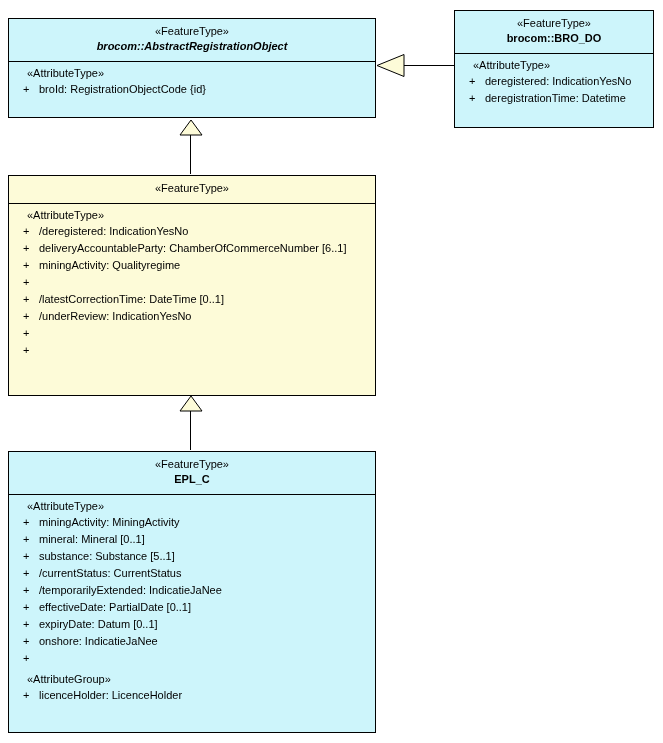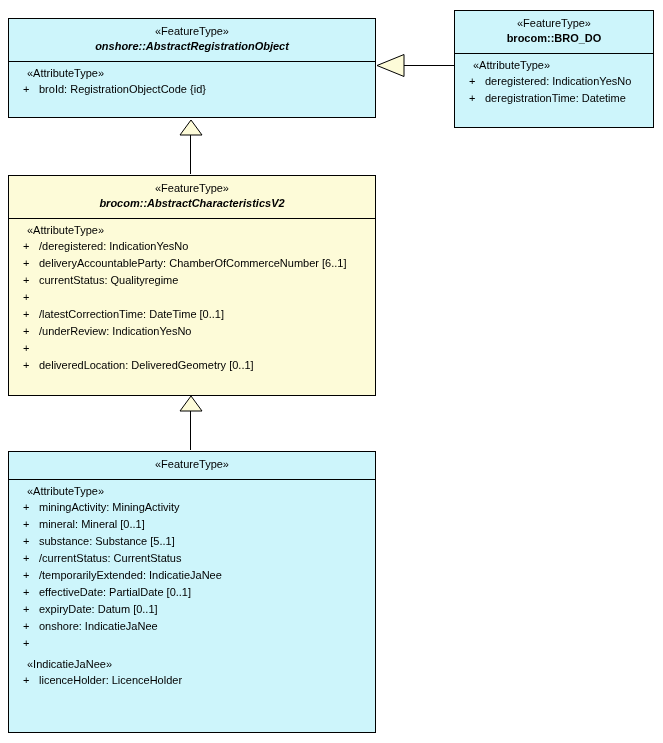--- a/index.html
+++ b/index.html
@@ -110,21 +110,21 @@
   </svg>
 
   <div class="line hline" style="left:404px; top:65px; width:50px;"></div>
   <svg class="arrow" style="left:376px; top:54px; width:30px; height:24px;" viewBox="0 0 30 24">
     <polygon points="1,11.5 28,0.5 28,22.5" fill="#fdfbd8" stroke="#000000" stroke-width="1"></polygon>
   </svg>
 
   <div class="uml-class fill-cyan" style="left:8px; top:18px; width:368px; height:100px;">
     <div class="uml-header">
       <span class="stereotype">«FeatureType»</span>
-      <span class="class-name italic">onshore::AbstractRegistrationObject</span>
+      <span class="class-name italic">brocom::AbstractRegistrationObject</span>
     </div>
     <div class="uml-divider"></div>
     <div class="uml-compartment">
       <div class="compartment-title">«AttributeType»</div>
       <div class="attr-row">
         <span class="attr-vis">+</span>
         <span>broId: RegistrationObjectCode {id}</span>
       </div>
     </div>
   </div>
@@ -144,61 +144,60 @@
       <div class="attr-row">
         <span class="attr-vis">+</span>
         <span>deregistrationTime: Datetime</span>
       </div>
     </div>
   </div>
 
   <div class="uml-class fill-yellow" style="left:8px; top:175px; width:368px; height:221px;">
     <div class="uml-header">
       <span class="stereotype">«FeatureType»</span>
-      <span class="class-name italic">brocom::AbstractCharacteristicsV2</span>
     </div>
     <div class="uml-divider"></div>
     <div class="uml-compartment">
       <div class="compartment-title">«AttributeType»</div>
       <div class="attr-row">
         <span class="attr-vis">+</span>
         <span>/deregistered: IndicationYesNo</span>
       </div>
       <div class="attr-row">
         <span class="attr-vis">+</span>
         <span>deliveryAccountableParty: ChamberOfCommerceNumber [6..1]</span>
       </div>
       <div class="attr-row">
         <span class="attr-vis">+</span>
-        <span>currentStatus: Qualityregime</span>
+        <span>miningActivity: Qualityregime</span>
       </div>
       <div class="attr-row">
         <span class="attr-vis">+</span>
       </div>
       <div class="attr-row">
         <span class="attr-vis">+</span>
         <span>/latestCorrectionTime: DateTime [0..1]</span>
       </div>
       <div class="attr-row">
         <span class="attr-vis">+</span>
         <span>/underReview: IndicationYesNo</span>
       </div>
       <div class="attr-row">
         <span class="attr-vis">+</span>
       </div>
       <div class="attr-row">
         <span class="attr-vis">+</span>
-        <span>deliveredLocation: DeliveredGeometry [0..1]</span>
       </div>
     </div>
   </div>
 
   <div class="uml-class fill-cyan" style="left:8px; top:451px; width:368px; height:282px;">
     <div class="uml-header">
       <span class="stereotype">«FeatureType»</span>
+      <span class="class-name">EPL_C</span>
     </div>
     <div class="uml-divider"></div>
     <div class="uml-compartment">
       <div class="compartment-title">«AttributeType»</div>
       <div class="attr-row">
         <span class="attr-vis">+</span>
         <span>miningActivity: MiningActivity</span>
       </div>
       <div class="attr-row">
         <span class="attr-vis">+</span>
@@ -224,21 +223,21 @@
         <span class="attr-vis">+</span>
         <span>expiryDate: Datum [0..1]</span>
       </div>
       <div class="attr-row">
         <span class="attr-vis">+</span>
         <span>onshore: IndicatieJaNee</span>
       </div>
       <div class="attr-row">
         <span class="attr-vis">+</span>
       </div>
-      <div class="compartment-title" style="padding-top:6px;">«IndicatieJaNee»</div>
+      <div class="compartment-title" style="padding-top:6px;">«AttributeGroup»</div>
       <div class="attr-row">
         <span class="attr-vis">+</span>
         <span>licenceHolder: LicenceHolder</span>
       </div>
     </div>
   </div>
 
 </div>
 
 </body></html>

